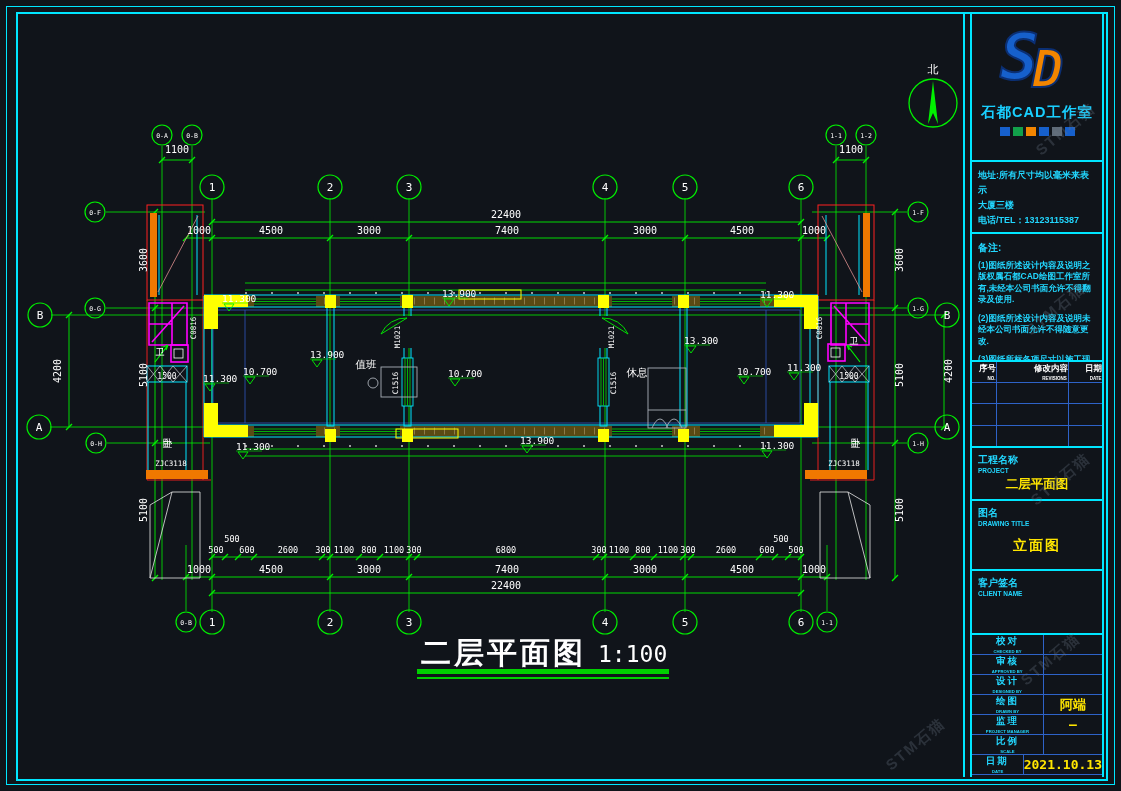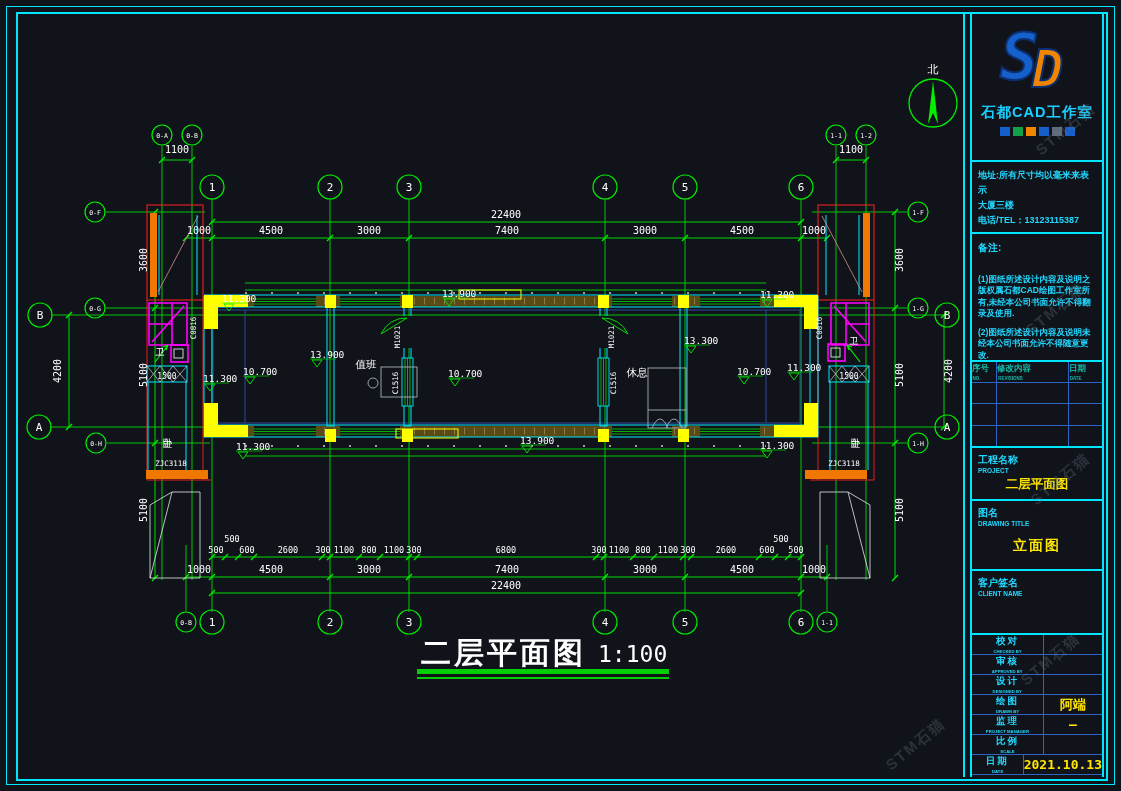--- a/index.html
+++ b/index.html
@@ -15,26 +15,26 @@
   .vsep{left:963px;top:13px;width:2px;height:764px;background:#00e6ff;}
   
   .panel{left:970px;top:13px;width:134px;height:764px;border-left:2px solid #00e6ff;border-right:2px solid #00e6ff;box-sizing:border-box;}
   .sec{position:absolute;left:0;width:130px;border-top:2px solid #00e6ff;box-sizing:border-box;overflow:hidden;}
   .logo-wrap{text-align:center;}
   .studio-name{color:#19cfff;font-size:14.5px;font-weight:bold;letter-spacing:1px;text-align:center;margin-top:2px;}
   .badges{display:flex;justify-content:center;gap:3px;margin-top:5px;}
   .badges i{display:block;width:10px;height:9px;}
   .addr{font-size:9px;line-height:15px;color:#22d7ff;font-weight:bold;padding:6px 5px 0 6px;}
   .notes{font-size:8.5px;line-height:11.5px;color:#22d7ff;font-weight:bold;padding:4px 4px 0 6px;}
-  .notes .nt{font-size:10px;margin:4px 0 20px 0;}
+  .notes .nt{font-size:10px;margin:4px 0 6px 0;}
   .notes p{margin:0 0 7px 0;}
   .rev{display:flex;flex-direction:column;}
   .rev .r{display:flex;flex:1;border-top:1px solid #2e63c8;}
   .rev .r:first-child{border-top:none;}
-  .rev .c{border-left:1px solid #2e63c8;box-sizing:border-box;display:flex;flex-direction:column;align-items:flex-start;justify-content:center;color:#14b8a6;font-weight:bold;}
+  .rev .c{border-left:1px solid #2e63c8;box-sizing:border-box;display:flex;flex-direction:column;align-items:flex-end;justify-content:center;color:#ffffff;font-weight:bold;}
   .rev .c:first-child{border-left:none;}
   .rev .c1{width:24px;}.rev .c2{width:72px;}.rev .c3{flex:1;}
   .rev .zh{font-size:8.5px;}
   .rev .en{font-size:5px;transform:scale(.9);}
   .seclabel{font-size:10px;font-weight:bold;color:#22d7ff;padding:5px 0 0 6px;}
   .seclabel .en{display:block;font-size:6.5px;font-weight:bold;}
   .bigval{text-align:center;font-weight:bold;color:#ffe600;}
   .signs{display:flex;flex-direction:column;}
   .signs .r{flex:1;display:flex;border-top:1px solid #2e63c8;}
   .signs .r:first-child{border-top:none;}

